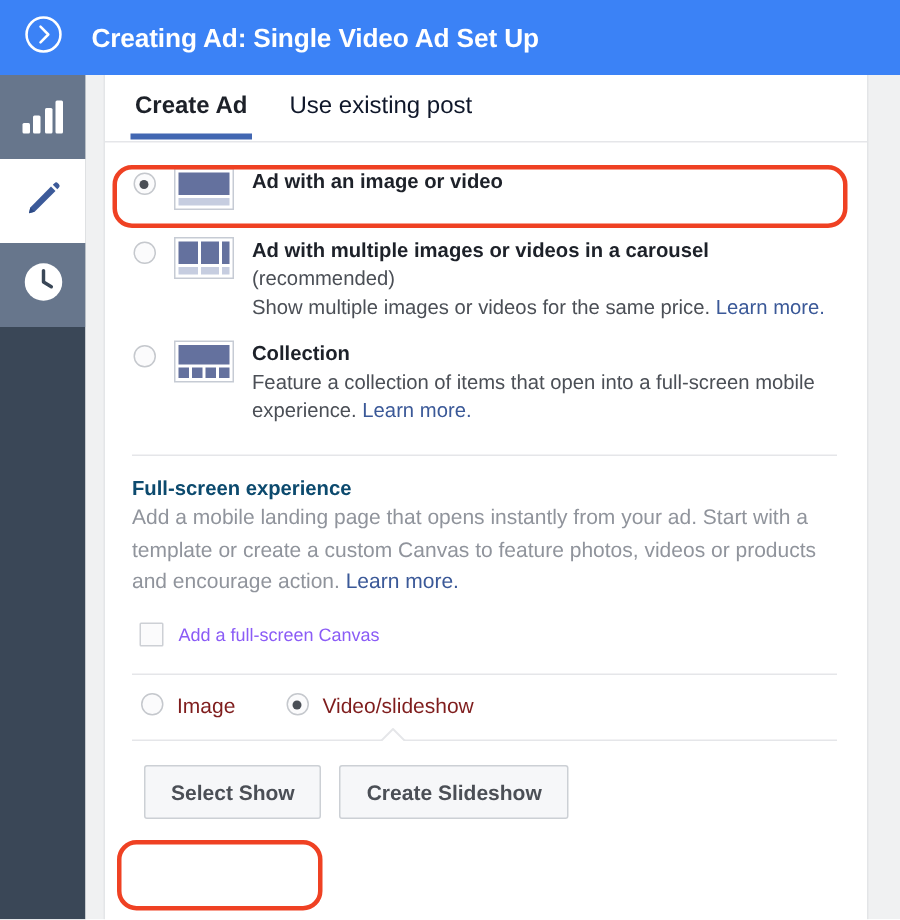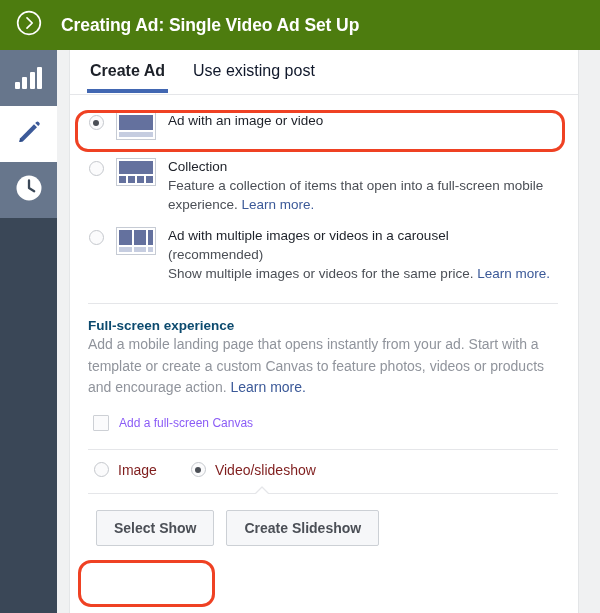--- a/index.html
+++ b/index.html
@@ -17,21 +17,21 @@
     height: 613px;
     overflow: hidden;
     background: #ffffff;
   }
 
   
   .header {
     position: absolute;
     left: 0; top: 0;
     width: 600px; height: 50px;
-    background: #4d7c0f;
+    background: #3b82f6;
     display: flex;
     align-items: center;
   }
   .back-btn {
     width: 58px;
     height: 50px;
     display: flex;
     align-items: center;
     justify-content: center;
     cursor: pointer;
@@ -189,21 +189,21 @@
     gap: 2px;
   }
   .thumb .row-top { display: flex; gap: 2px; flex: 1 1 auto; }
   .thumb .row-bot { display: flex; gap: 2px; height: 5px; }
   .thumb .blk { background: #64719e; flex: 1 1 auto; }
   .thumb .blk-l { background: #c6cde0; flex: 1 1 auto; }
 
   .opt-text { flex: 1 1 auto; padding-top: 0px; }
   .opt-title {
     font-size: 13.5px;
-    font-weight: normal;
+    font-weight: bold;
     color: #1d2129;
     line-height: 19px;
   }
   .opt-sub {
     font-size: 13.5px;
     color: #4b4f56;
     line-height: 19px;
   }
   .opt-desc {
     font-size: 13.5px;
@@ -390,57 +390,57 @@
       </div>
 
       <div class="opt">
         <div class="opt-radio-cell">
           <span class="radio"></span>
         </div>
         <div class="opt-thumb-cell">
           <div class="thumb">
             <div class="row-top">
                 <span class="blk"></span>
-              </div>
-            <div class="row-bot" style="height:7px">
-                <span class="blk"></span>
-                <span class="blk"></span>
-                <span class="blk"></span>
-                <span class="blk"></span>
-              </div>
-          </div>
-        </div>
-        <div class="opt-text">
-          <div class="opt-title">Collection</div>
-          <div class="opt-desc"><span>Feature a collection of items that open into a full-screen mobile experience.</span> <span class="lnk">Learn more.</span></div>
-        </div>
-      </div>
-
-      <div class="opt">
-        <div class="opt-radio-cell">
-          <span class="radio"></span>
-        </div>
-        <div class="opt-thumb-cell">
-          <div class="thumb">
-            <div class="row-top">
-                <span class="blk"></span>
                 <span class="blk"></span>
                 <span class="blk" style="flex:0 0 5px"></span>
               </div>
             <div class="row-bot">
                 <span class="blk-l"></span>
                 <span class="blk-l"></span>
                 <span class="blk-l" style="flex:0 0 5px"></span>
               </div>
           </div>
         </div>
         <div class="opt-text">
           <div class="opt-title">Ad with multiple images or videos in a carousel</div>
           <div class="opt-sub">(recommended)</div>
           <div class="opt-desc"><span>Show multiple images or videos for the same price.</span> <span class="lnk">Learn more.</span></div>
+        </div>
+      </div>
+
+      <div class="opt">
+        <div class="opt-radio-cell">
+          <span class="radio"></span>
+        </div>
+        <div class="opt-thumb-cell">
+          <div class="thumb">
+            <div class="row-top">
+                <span class="blk"></span>
+              </div>
+            <div class="row-bot" style="height:7px">
+                <span class="blk"></span>
+                <span class="blk"></span>
+                <span class="blk"></span>
+                <span class="blk"></span>
+              </div>
+          </div>
+        </div>
+        <div class="opt-text">
+          <div class="opt-title">Collection</div>
+          <div class="opt-desc"><span>Feature a collection of items that open into a full-screen mobile experience.</span> <span class="lnk">Learn more.</span></div>
         </div>
       </div>
     </div>
 
     <div class="divider"></div>
 
     <div class="section">
       <div class="section-title">Full-screen experience</div>
       <div class="section-body"><span>Add a mobile landing page that opens instantly from your ad. Start with a template or create a custom Canvas to feature photos, videos or products and encourage action.</span> <span class="lnk">Learn more.</span></div>
       <div class="check-row">

